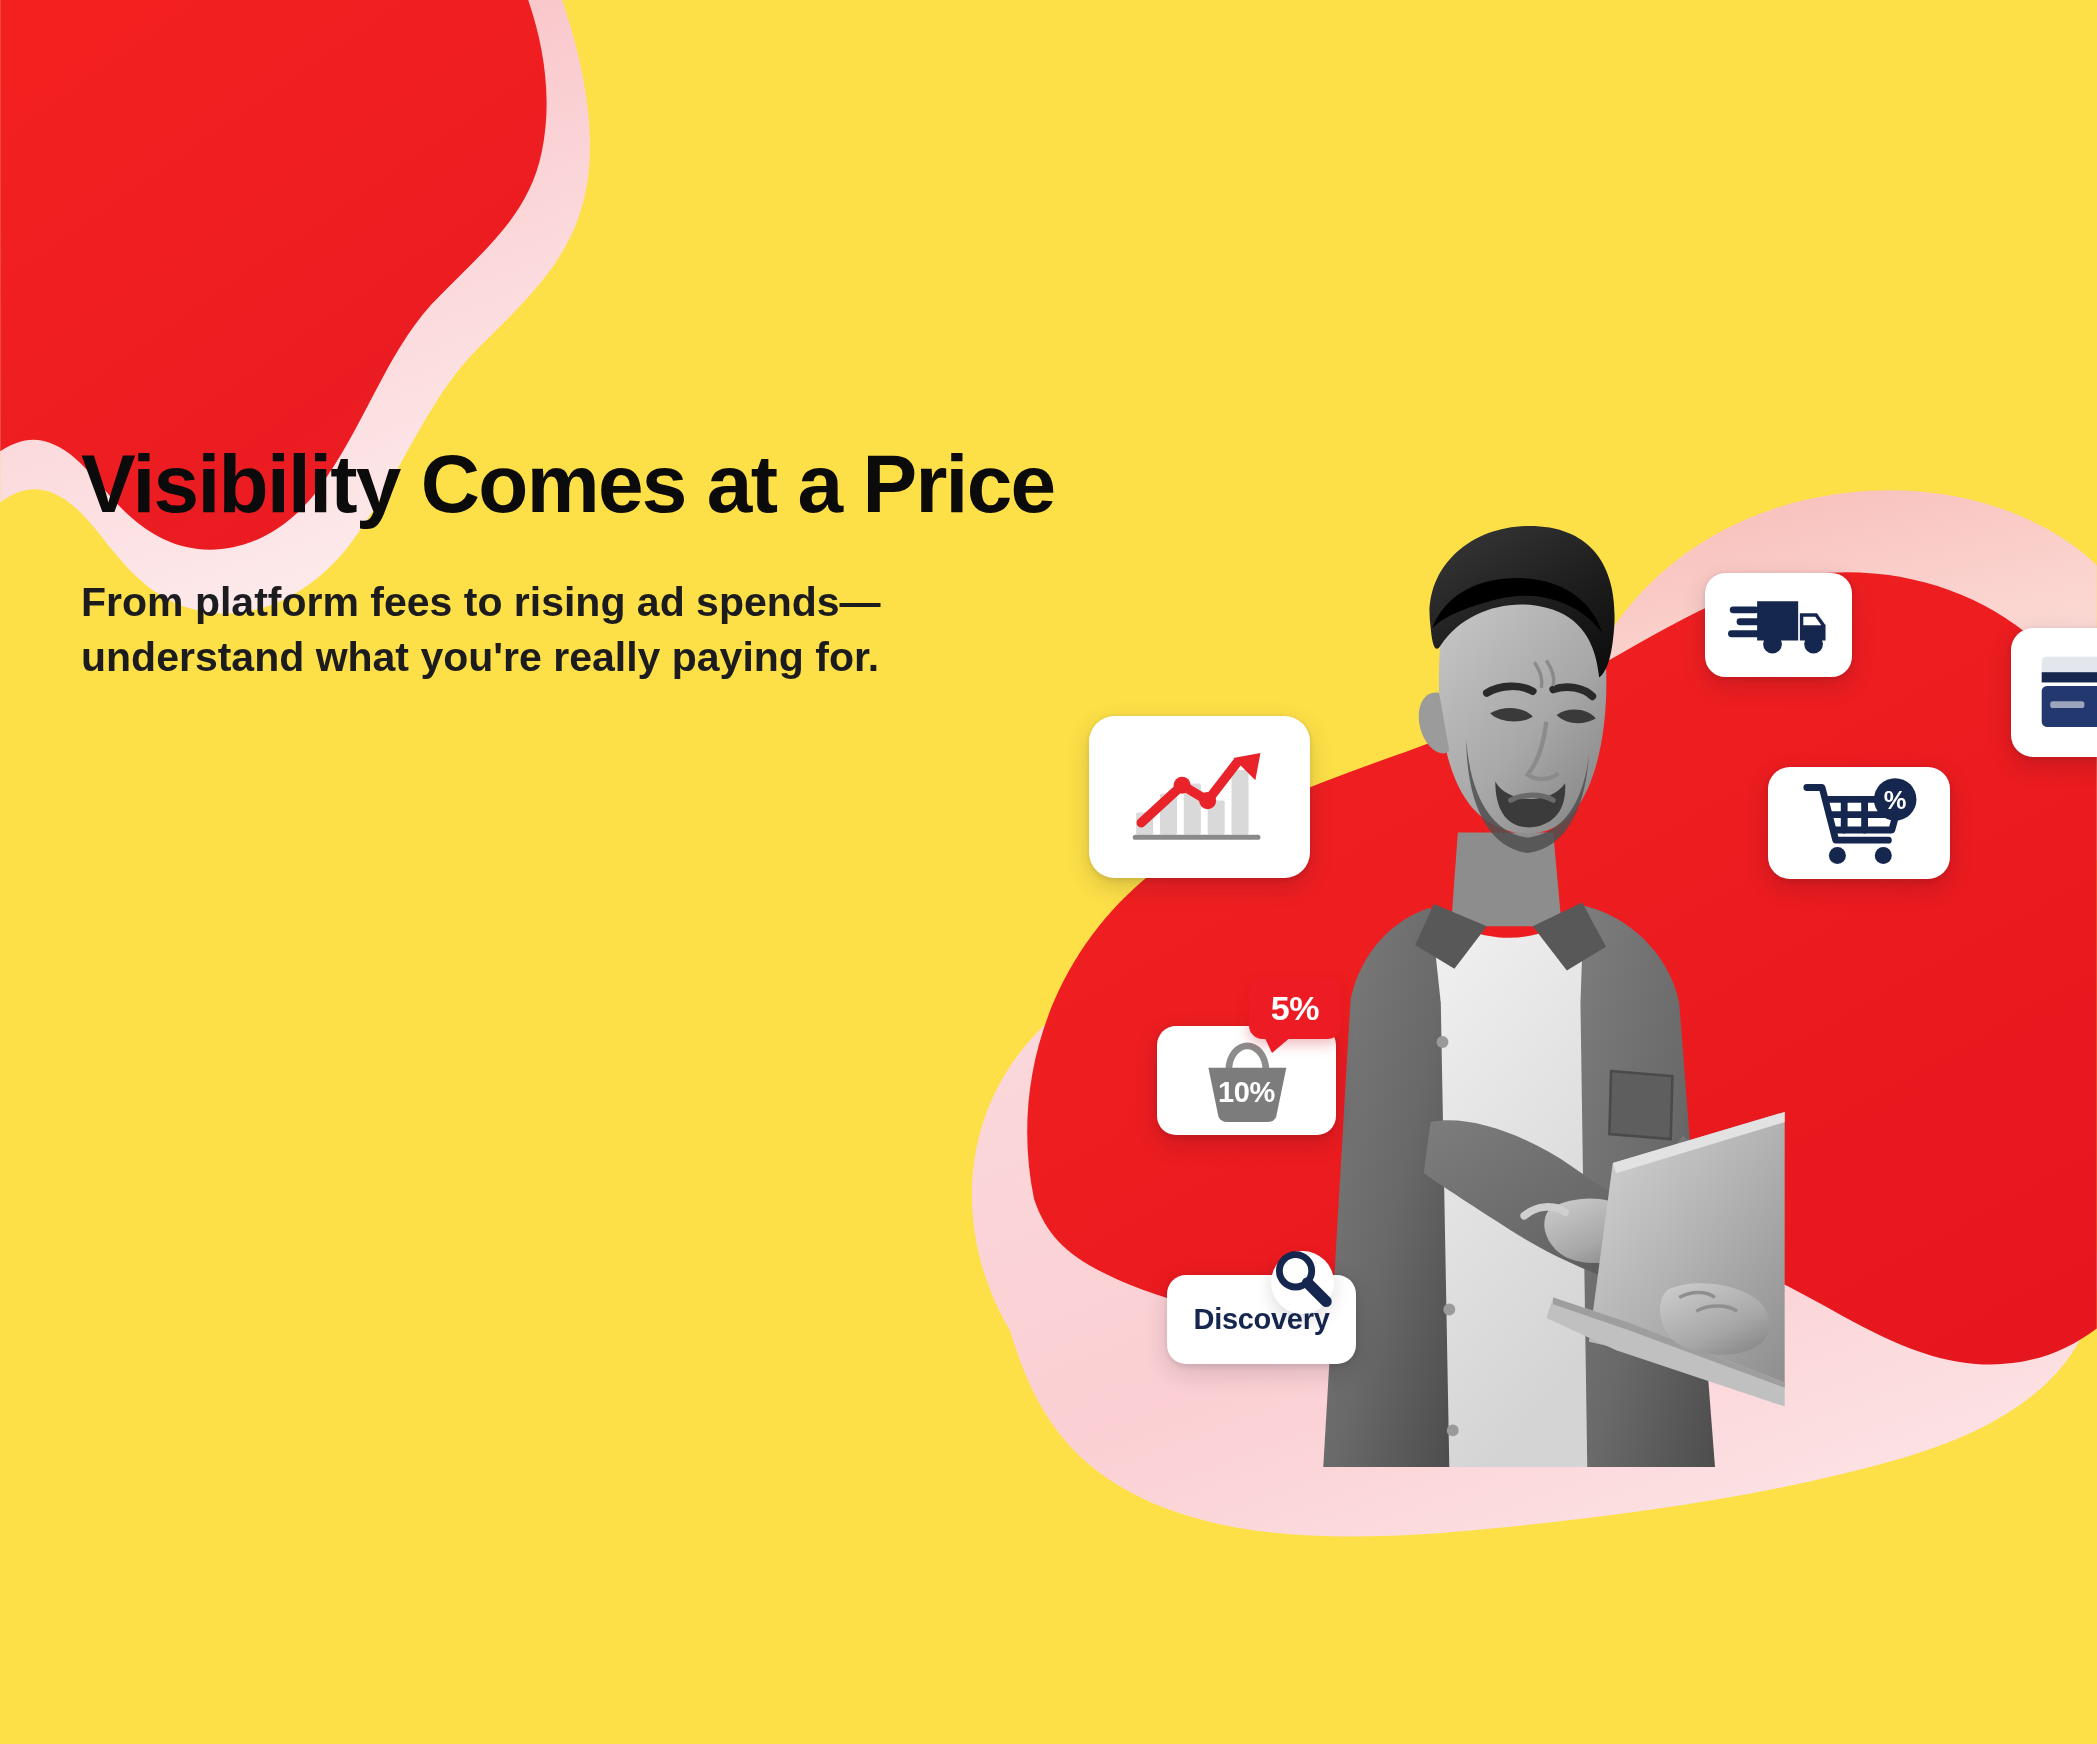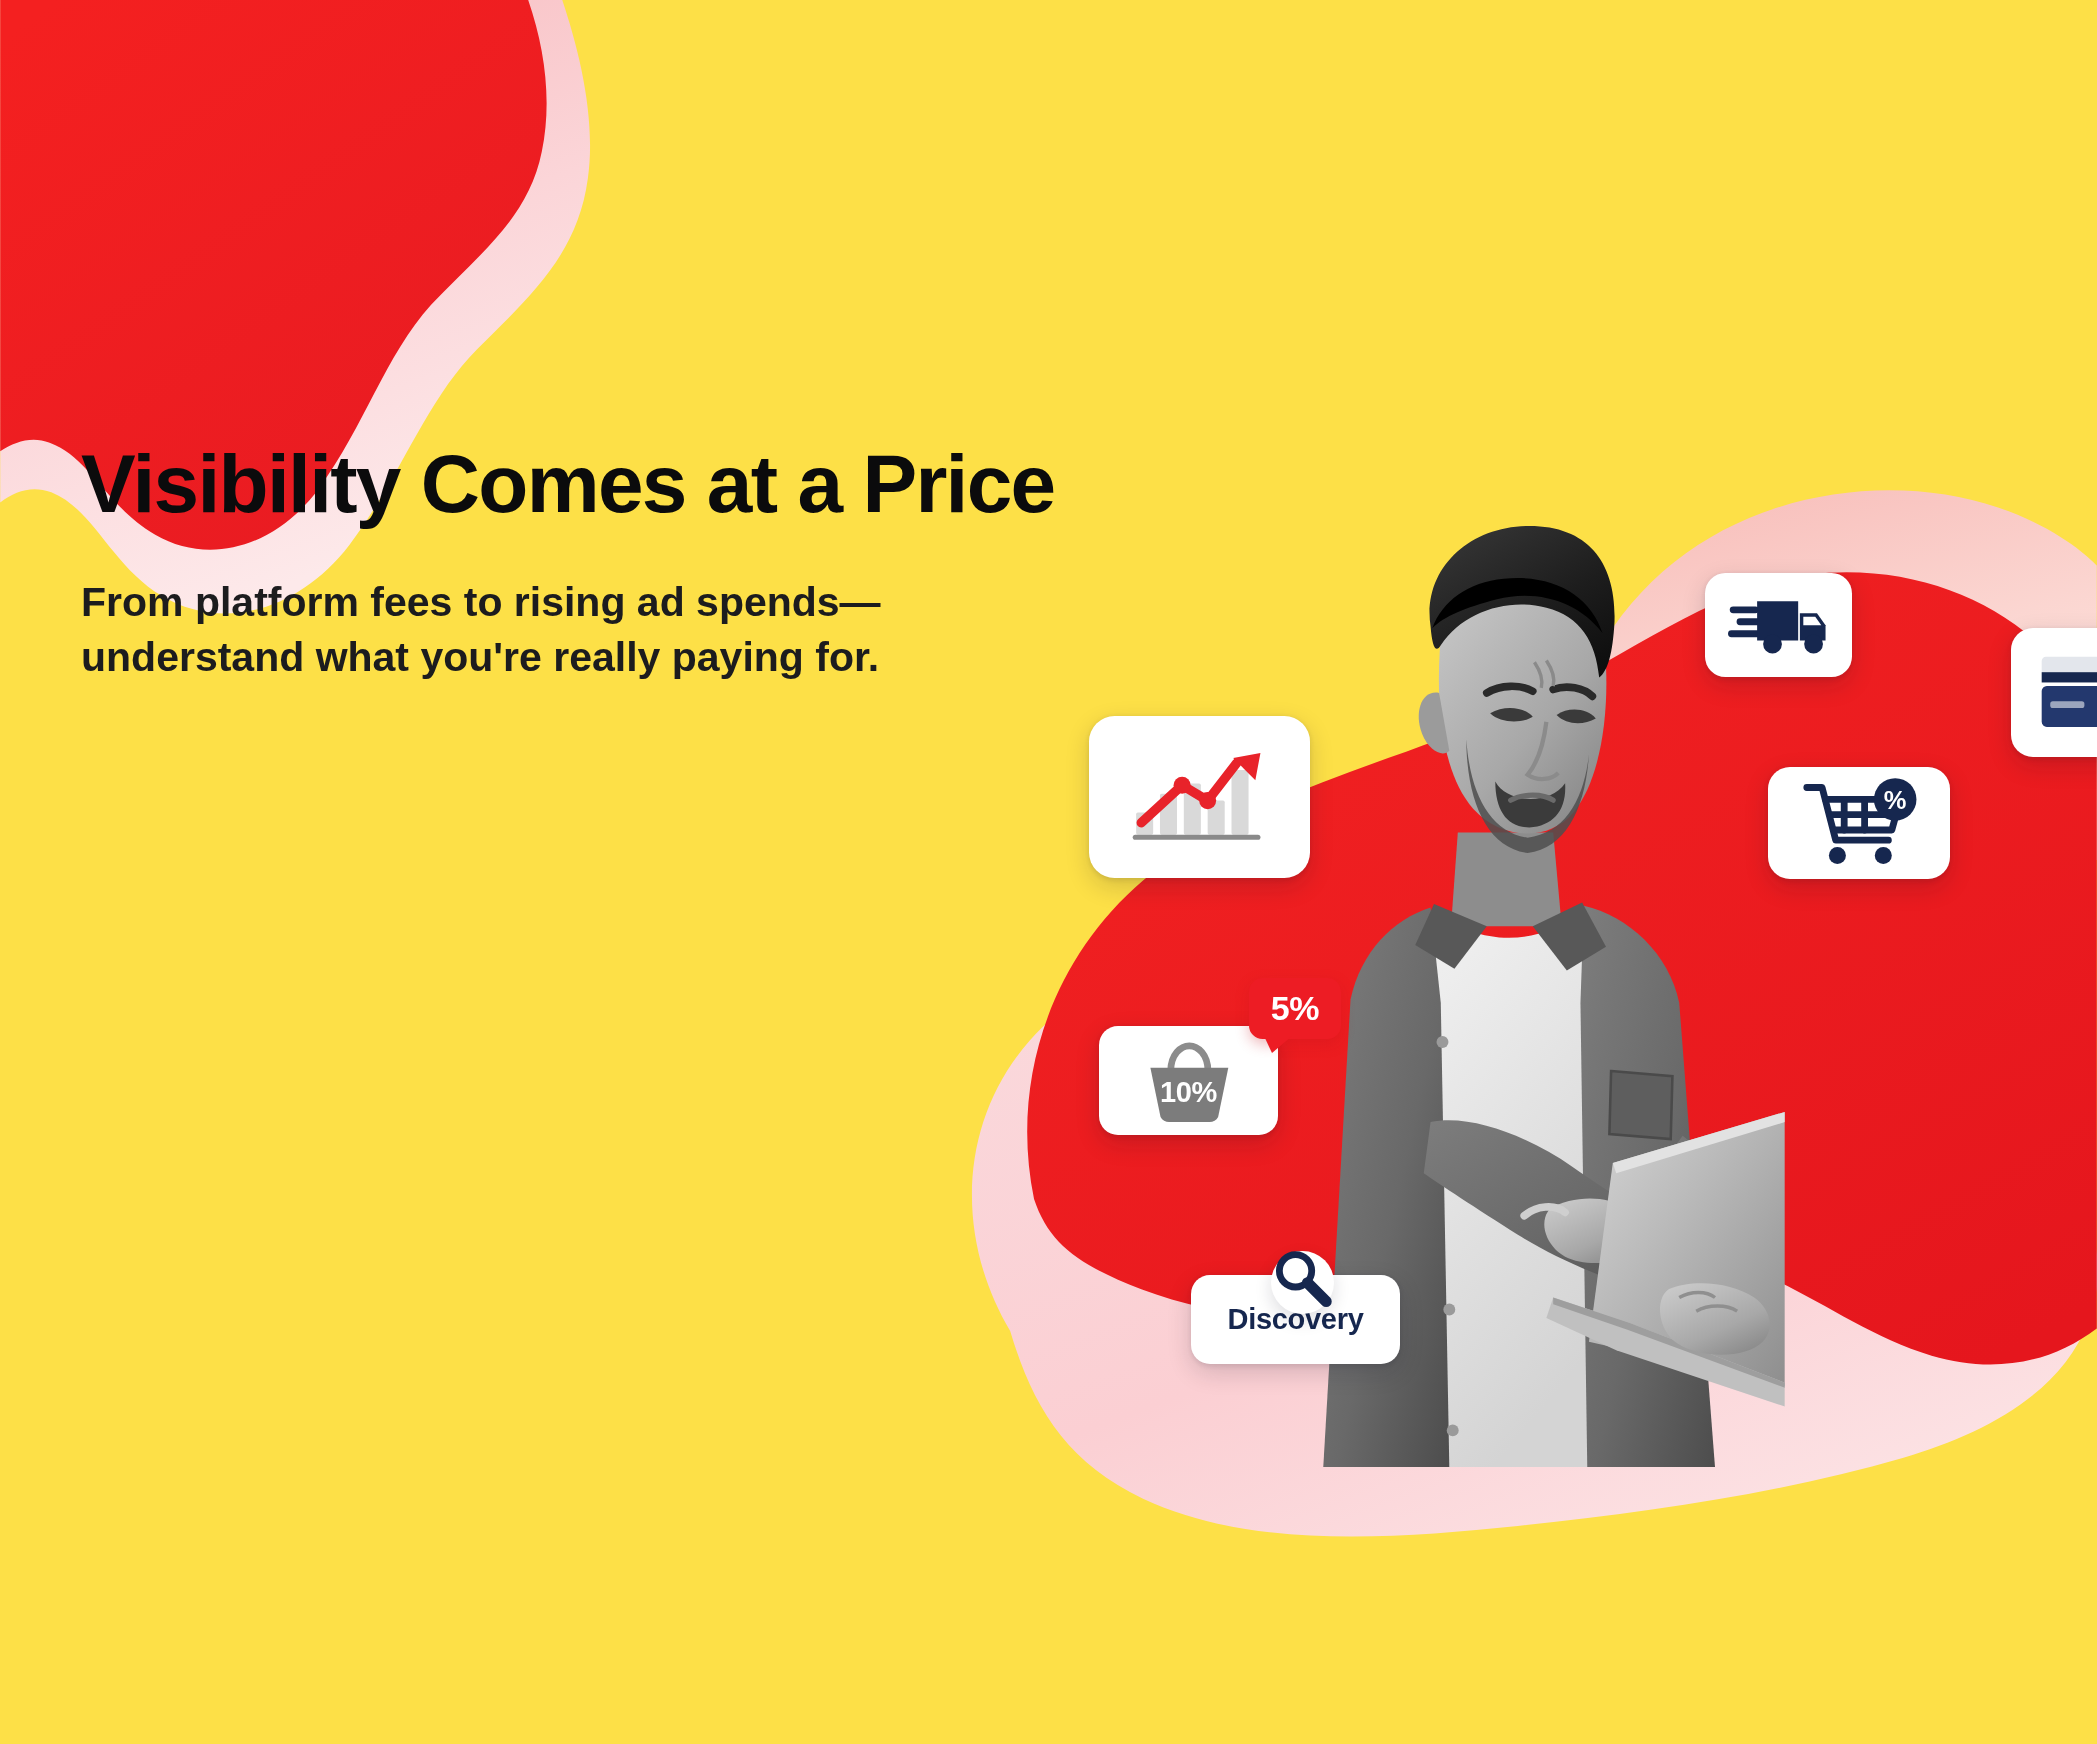--- a/index.html
+++ b/index.html
@@ -67,21 +67,21 @@
     align-items:center;
     justify-content:center;
   }
 
   #card-growth   { left:1089px; top:716px;  width:221px; height:162px; border-radius:25.6px; }
   #card-truck    { left:1705px; top:573px;  width:147px; height:104px; border-radius:20.4px; }
   #card-cart     { left:1768px; top:767px;  width:182px; height:112px; border-radius:22px; }
   #card-payment  { left:2011px; top:628px;  width:128px; height:129px; border-radius:22px; }
 
   #card-discount {
-    left:1099px; top:1026px; width:179px; height:109px; border-radius:19px;
+    left:1157px; top:1026px; width:179px; height:109px; border-radius:19px;
   }
   #bubble-5 {
     position:absolute;
     left:1249px; top:978px;
     width:92px; height:61px;
     background:#ED1C24;
     border-radius:13.6px;
     display:flex; align-items:center; justify-content:center;
     box-shadow:0 5.1px 13.6px rgba(200,20,30,0.30);
   }
@@ -96,21 +96,21 @@
   }
   .bubble-text {
     position:relative; z-index:2;
     color:#ffffff;
     font-size:34px;
     font-weight:700;
     letter-spacing:-0.4px;
   }
 
   #card-discovery {
-    left:1191px; top:1275px; width:209px; height:89px;
+    left:1167px; top:1275px; width:189px; height:89px;
     border-radius:19px;
     flex-direction:column;
   }
   .discovery-label {
     color:#16274f;
     font-size:29px;
     font-weight:700;
     letter-spacing:-0.3px;
     line-height:1;
   }

